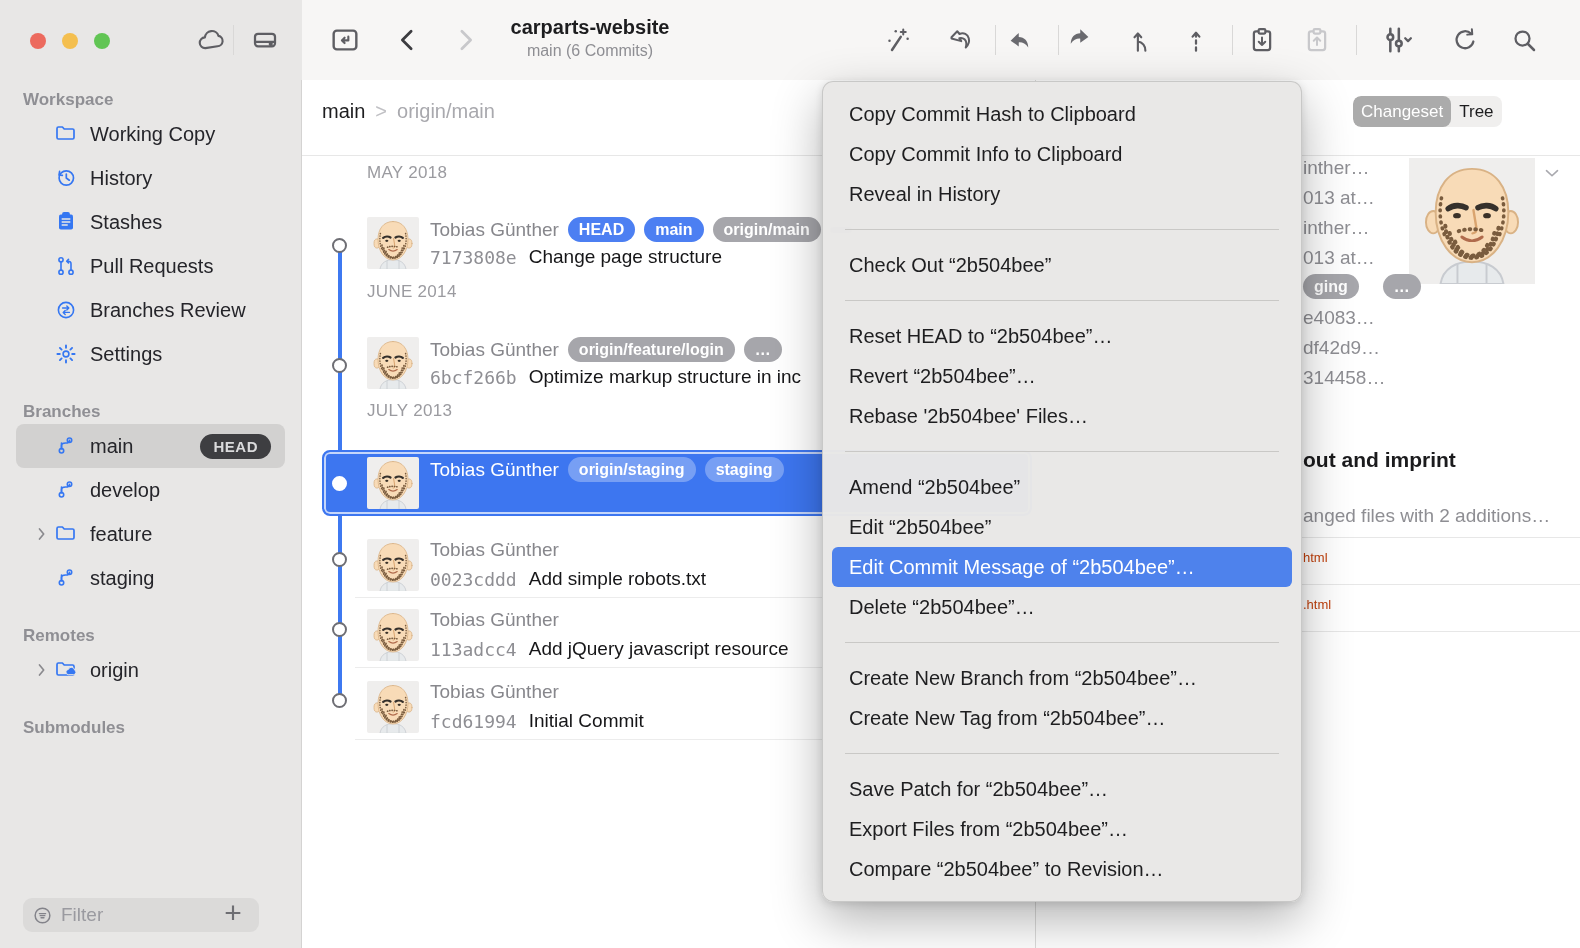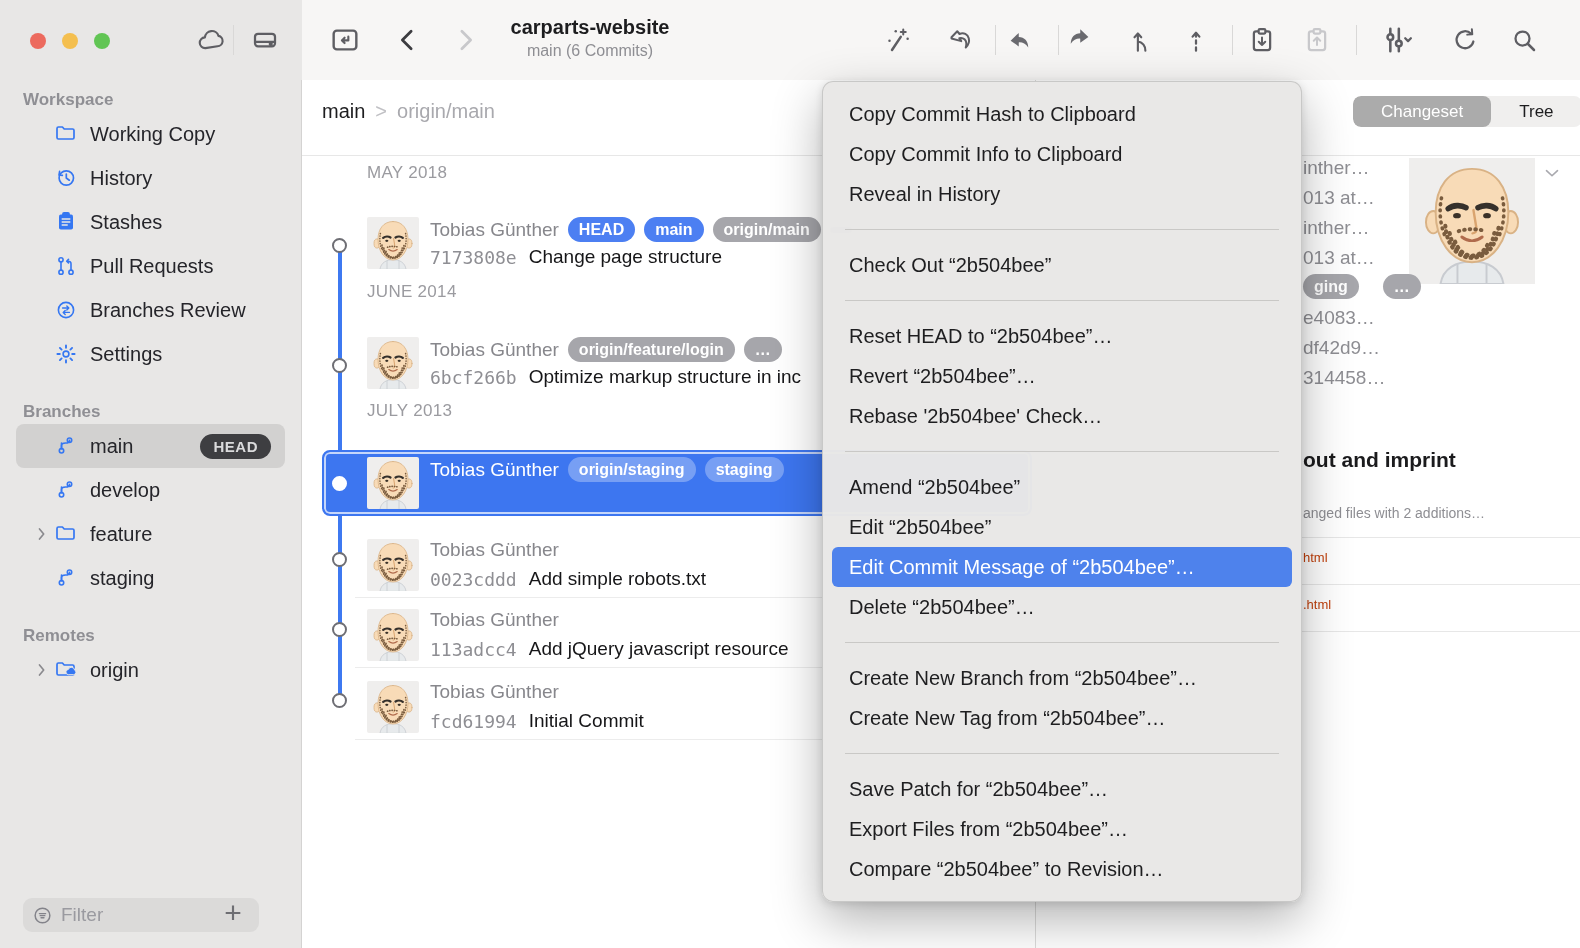--- a/index.html
+++ b/index.html
@@ -61,26 +61,26 @@
   .commit.sel .c-name,.commit.sel .c-hash,.commit.sel .c-msg{color:#fff;}
   .pill{font-size:16px;font-weight:bold;color:#fff;padding:3px 11px;border-radius:13px;line-height:19px;}
   .pill.blue{background:#4C7FF2;} .pill.gray{background:#A6A6AB;}
   .pill.light{background:rgba(255,255,255,.30);}
   .pill.stub{padding:3px 0;width:22px;}
   .row-sep{left:53px;right:0;height:1px;background:#ECECEC;}
 
   
   #right{left:1035px;top:80px;width:545px;height:868px;background:#fff;border-left:1px solid #DCDCDB;box-sizing:border-box;}
   #segc{left:317px;top:16px;height:31px;display:flex;background:#F0EFEE;border-radius:8px;overflow:hidden;}
-  .seg{font-size:17px;display:flex;align-items:center;padding:0 28px;color:#1D1D1F;text-align:right;}
+  .seg{font-size:17px;display:flex;align-items:center;padding:0 8px;color:#1D1D1F;text-align:right;}
   .seg.on{background:#ABABAB;color:#fff;font-weight:500;border-radius:8px;}
   .frag{left:267px;font-size:19px;color:#8E8E93;white-space:nowrap;}
   .frag-badges{left:267px;display:flex;gap:24px;}
   #rp-title{left:267px;font-size:21px;font-weight:600;color:#1B1B1D;white-space:nowrap;}
-  #rp-stats{left:267px;font-size:14px;color:#8E8E93;white-space:nowrap;}
+  #rp-stats{left:267px;font-size:19px;color:#8E8E93;white-space:nowrap;}
   .rp-sep{left:0;right:0;height:1px;background:#E7E7E7;}
   .rp-file{left:267px;font-size:13px;color:#c2410c;white-space:nowrap;}
   #big-avatar{left:373px;top:78px;width:126px;height:126px;overflow:hidden;}
 
   
   #menu{left:822px;top:81px;width:480px;box-sizing:border-box;padding:12px 0;
         background:rgba(233,232,231,.98);border:1px solid rgba(0,0,0,.14);border-radius:11px;
         box-shadow:0 18px 50px rgba(0,0,0,.30),0 2px 8px rgba(0,0,0,.12);z-index:50;}
   .mi{height:40px;line-height:40px;padding:0 26px;font-size:20px;color:#1E1E20;white-space:nowrap;}
   .mi.hl{margin:0 9px;padding:0 17px;border-radius:6px;background:#4E82EC;color:#fff;}
@@ -333,20 +333,21 @@
         </svg>
       </span>
       <span class="sb-ic">
         <svg width="24" height="24" viewBox="0 0 24 24" fill="none" stroke="#3577F2" stroke-width="1.8" stroke-linecap="round" stroke-linejoin="round">
           <path d="M3 7.2V6.4C3 5.6 3.6 5 4.4 5h4l1.8 2h8.4c.8 0 1.4.6 1.4 1.4v7.2c0 .8-.6 1.4-1.4 1.4H4.4C3.6 17 3 16.4 3 15.6z" stroke-width="1.7"></path>
           <path d="M13.8 16.6a2.6 2.6 0 0 1 .5-5.1 3.3 3.3 0 0 1 6.4.8 2.3 2.3 0 0 1-.6 4.3z" fill="#3577F2" stroke="#E8E7E6" stroke-width="1"></path>
         </svg>
       </span>
       <span class="sb-label">origin</span>
     </div>
+    <div class="sb-header gap">Submodules</div>
   </div>
 
 <div id="filterbar" class="abs">
   <input id="filter-input" placeholder="Filter" style="">
   <span id="filter-glyph" class="abs">
       <svg width="21" height="21" viewBox="0 0 24 24" fill="none" stroke="#83838A" stroke-width="1.8" stroke-linecap="round" stroke-linejoin="round">
         <circle cx="12" cy="12" r="8.4" stroke-width="1.7"></circle>
         <path d="M8.4 9.8h7.2M9.3 12.2h5.4M10.3 14.6h3.4" stroke-width="1.5"></path>
       </svg>
     </span>
@@ -624,21 +625,21 @@
 
 <div id="menu" class="abs">
     <div class="mi">Copy Commit Hash to Clipboard</div>
     <div class="mi">Copy Commit Info to Clipboard</div>
     <div class="mi">Reveal in History</div>
     <div class="msep"></div>
     <div class="mi">Check Out “2b504bee”</div>
     <div class="msep"></div>
     <div class="mi">Reset HEAD to “2b504bee”…</div>
     <div class="mi">Revert “2b504bee”…</div>
-    <div class="mi">Rebase '2b504bee' Check…</div>
+    <div class="mi">Rebase '2b504bee' Files…</div>
     <div class="msep"></div>
     <div class="mi">Amend “2b504bee”</div>
     <div class="mi">Edit “2b504bee”</div>
     <div class="mi hl">Edit Commit Message of “2b504bee”…</div>
     <div class="mi">Delete “2b504bee”…</div>
     <div class="msep"></div>
     <div class="mi">Create New Branch from “2b504bee”…</div>
     <div class="mi">Create New Tag from “2b504bee”…</div>
     <div class="msep"></div>
     <div class="mi">Save Patch for “2b504bee”…</div>

